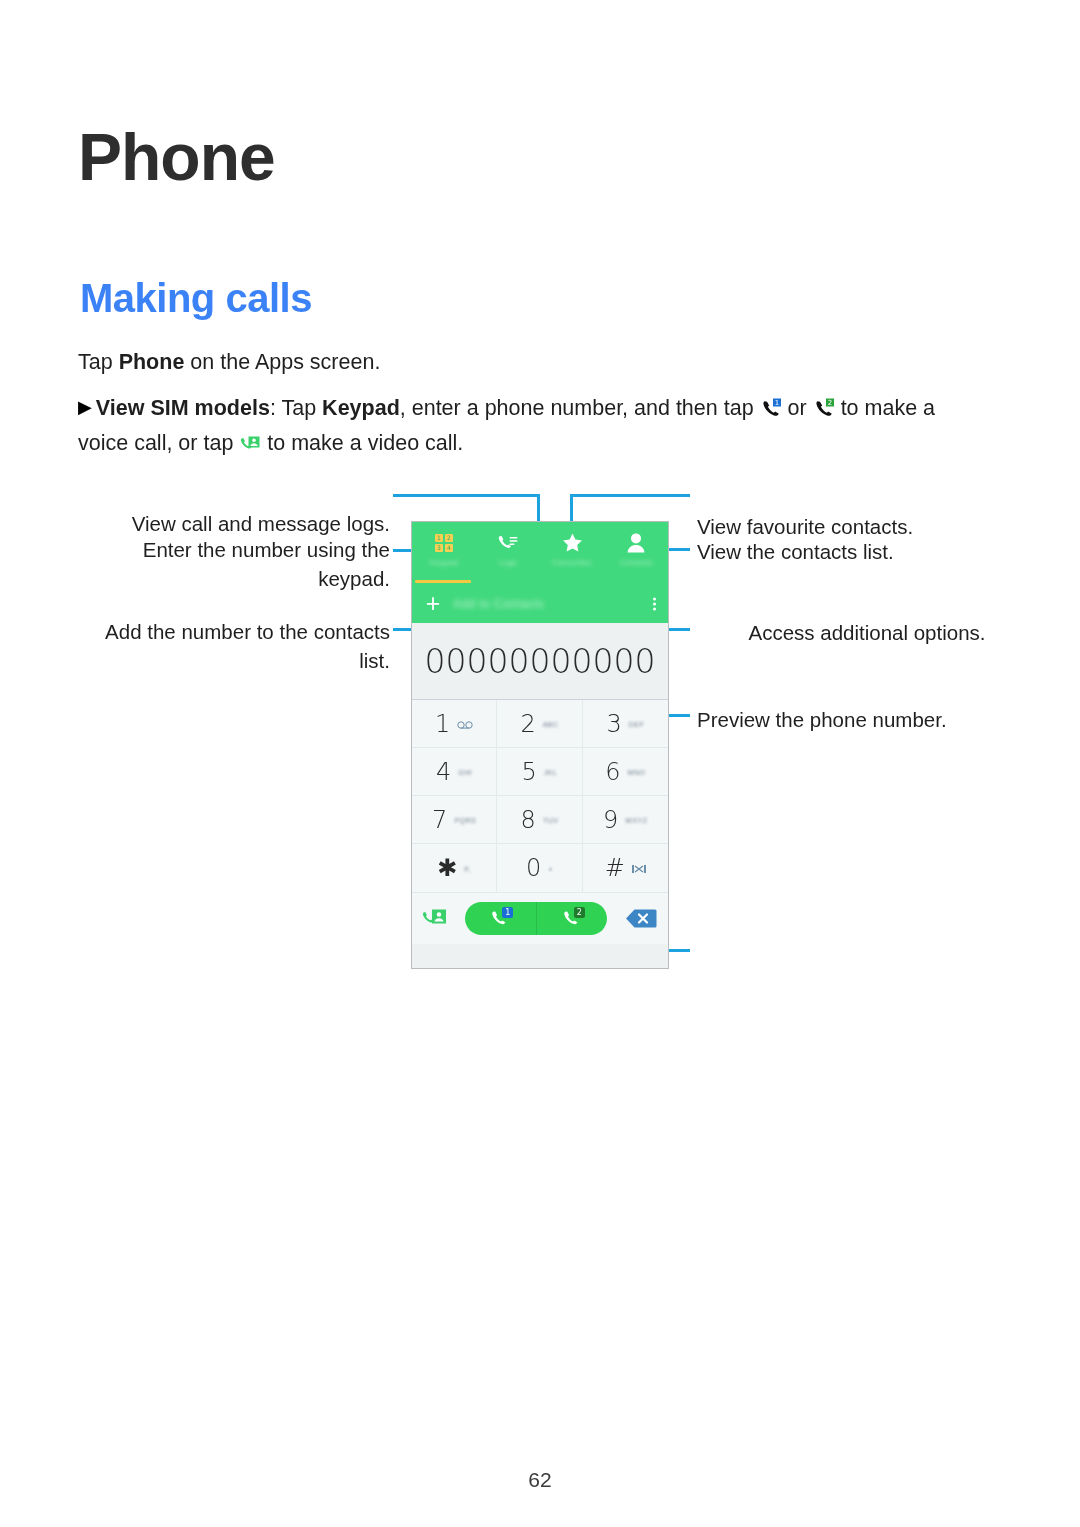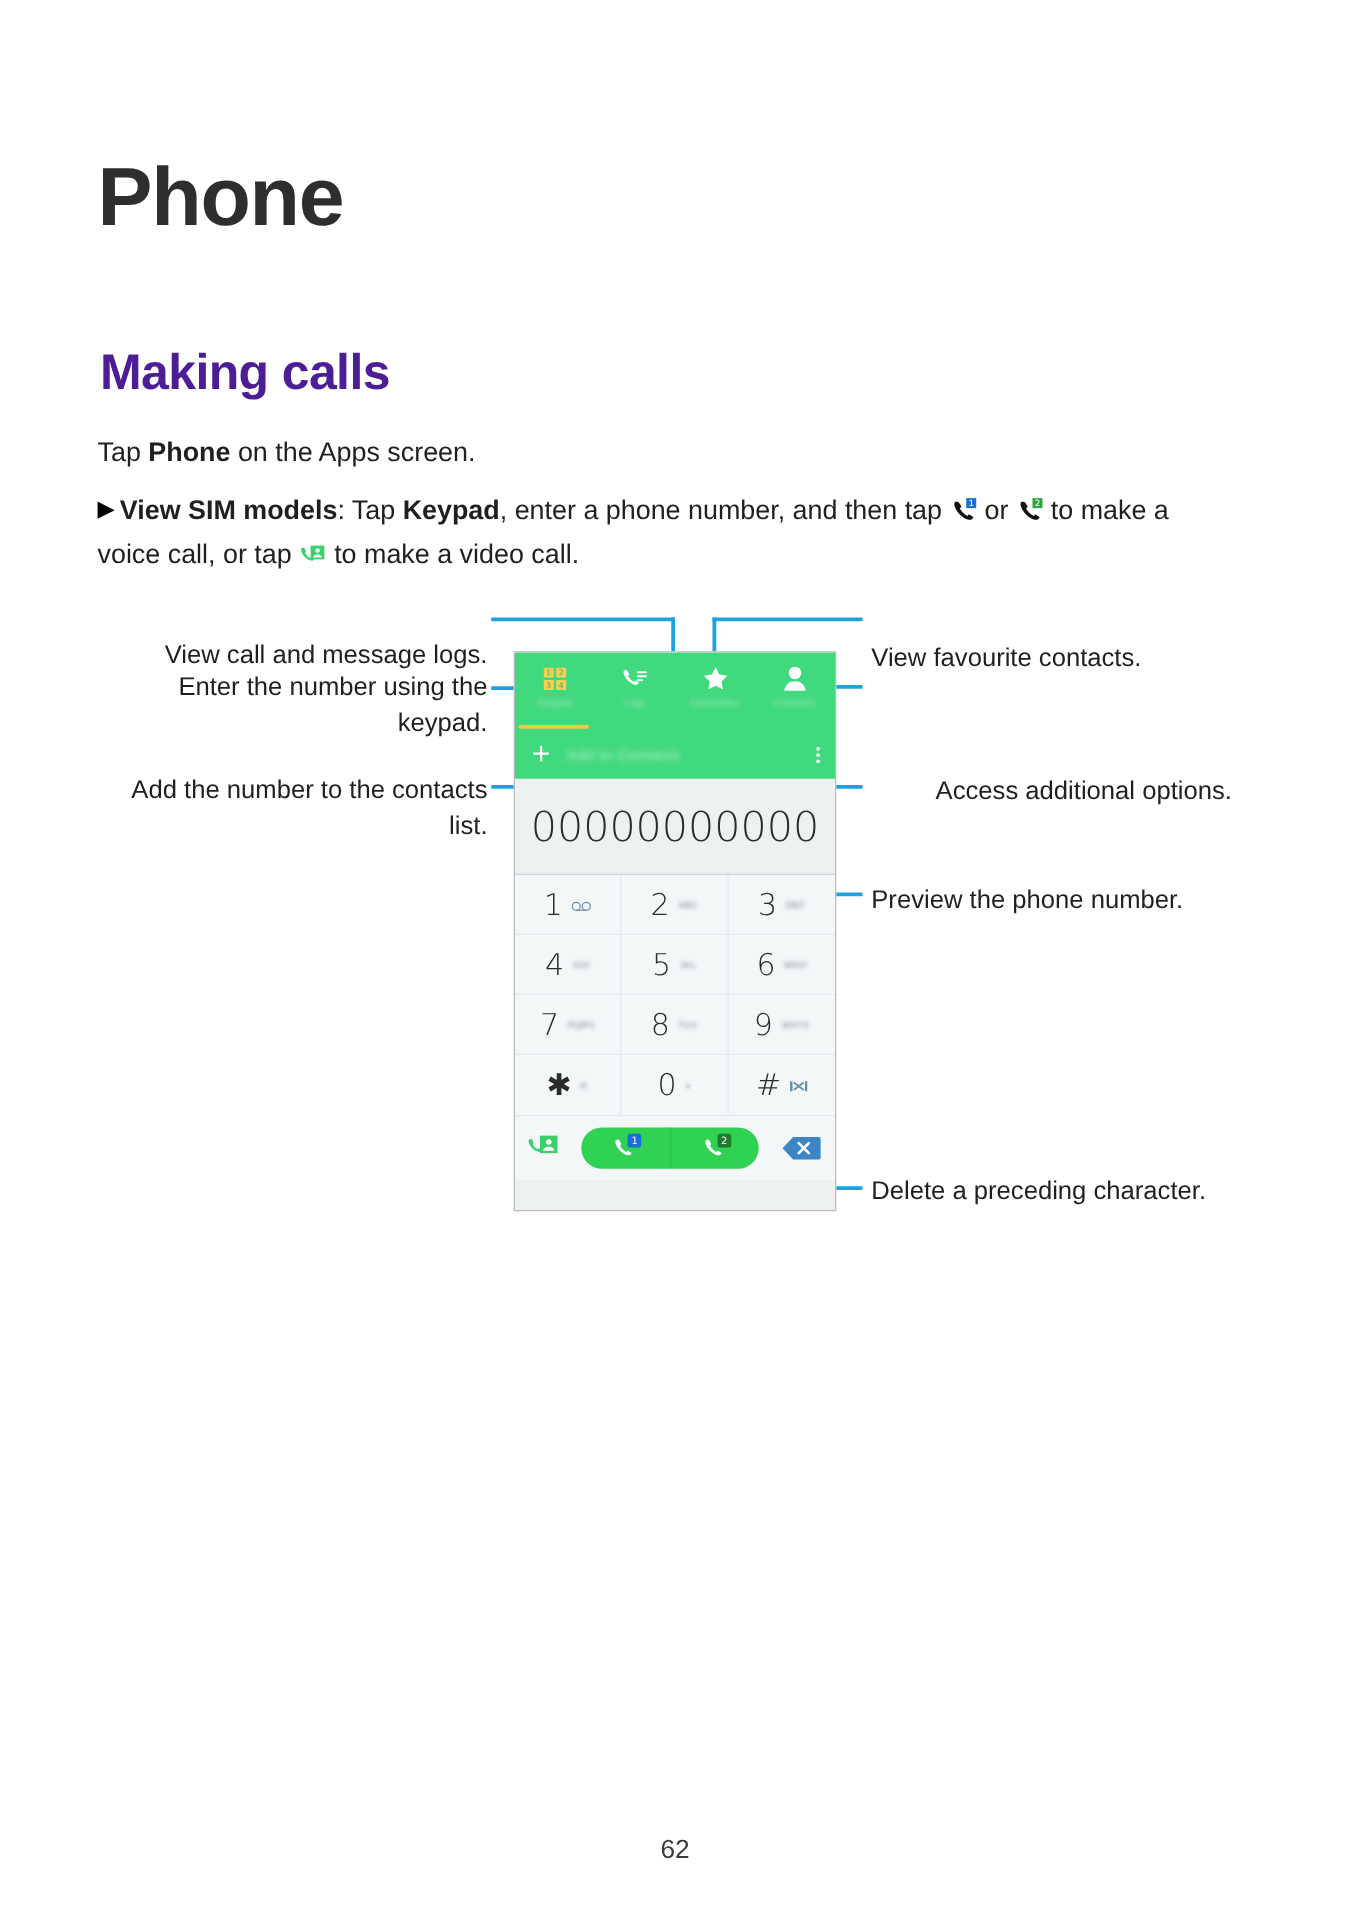--- a/index.html
+++ b/index.html
@@ -34,21 +34,21 @@
     color: #2e2e2e;
     line-height: 1;
   }
 
   .section-title {
     position: absolute;
     left: 80px;
     top: 278px;
     font-size: 40px;
     font-weight: bold;
-    color: #4c1d95;
+    color: #3b82f6;
     letter-spacing: -0.5px;
     line-height: 1;
   }
 
   .body-block {
     position: absolute;
     left: 78px;
     top: 345px;
     width: 900px;
     font-size: 21.5px;
@@ -329,23 +329,23 @@
           </svg></span><span> to make a video call.</span></p>
   </div>
 
   <div class="callout left" style="left:60px; top:484px; width:330px;margin-top:25px;">View call and message logs.</div>
   <div class="callout left" style="left:60px; top:535px; width:330px;">Enter the number using the
 keypad.</div>
   <div class="callout left" style="left:60px; top:617px; width:330px;">Add the number to the contacts
 list.</div>
 
   <div class="callout right" style="left:697px; top:484px; width:340px;margin-top:28px;">View favourite contacts.</div>
+  <div class="callout right" style="left:697px; top:537px; width:340px;">View the contacts list.</div>
   <div class="callout right" style="left:697px; top:618px; width:340px;text-align:center;">Access additional options.</div>
   <div class="callout right" style="left:697px; top:705px; width:340px;">Preview the phone number.</div>
-  <div class="callout right" style="left:697px; top:938px; width:340px;">Delete a preceding character.</div>
 
   <div class="line h" style="left:393px; top:494px; width:147px;"></div>
   <div class="line v" style="left:537px; top:494px; height:52px;"></div>
 
   <div class="line h" style="left:393px; top:549px; width:55px;"></div>
 
   <div class="line h" style="left:393px; top:628px; width:53px;"></div>
   <div class="line v" style="left:443px; top:600px; height:31px;"></div>
 
   <div class="line v" style="left:570px; top:494px; height:52px;"></div>

